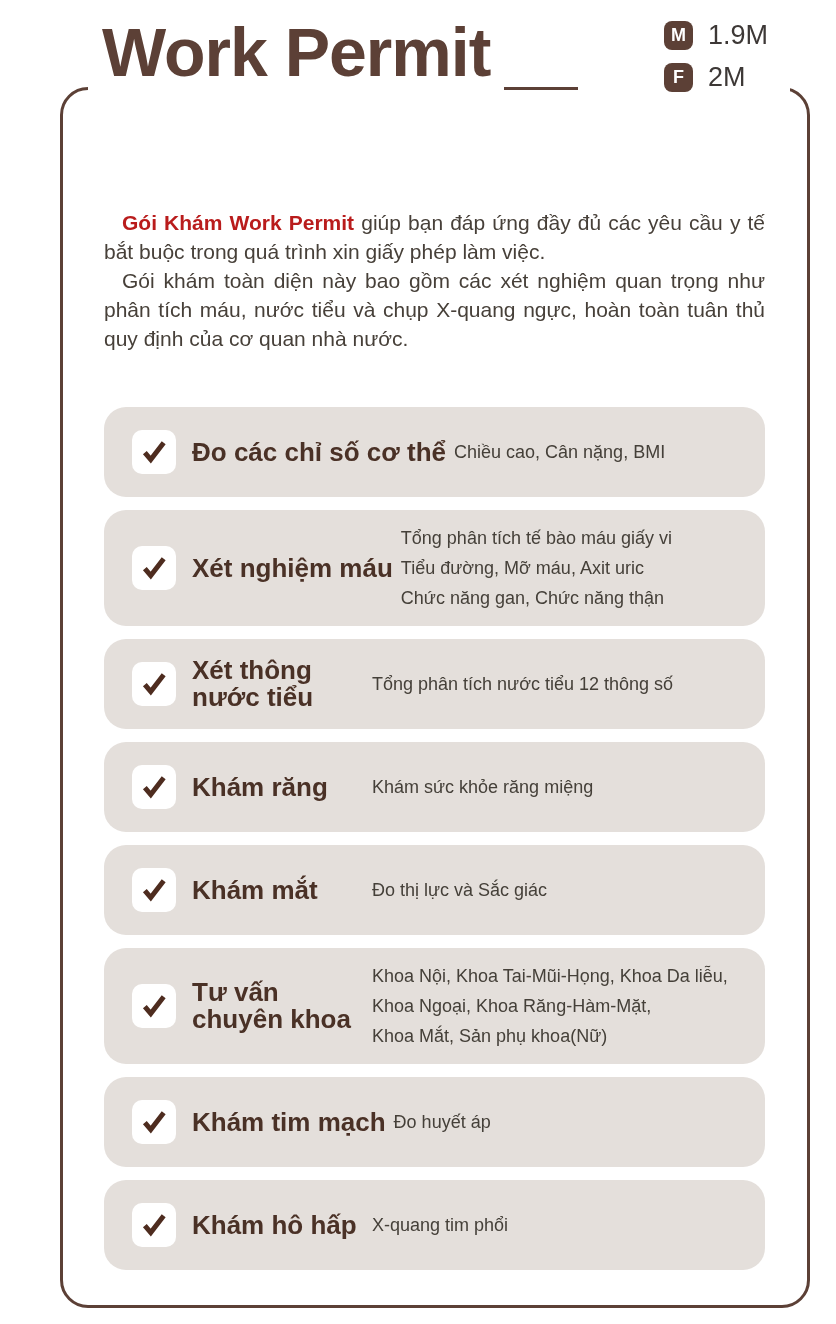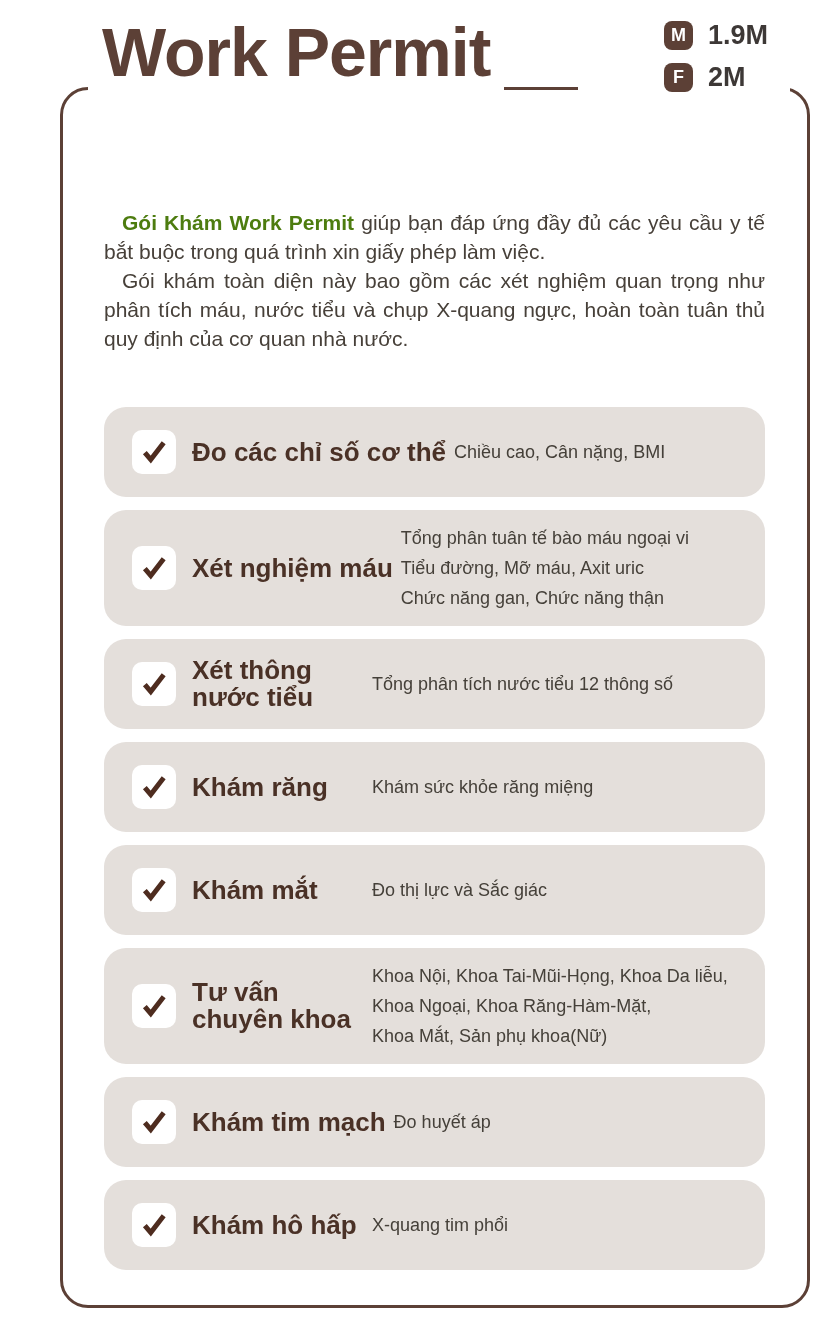--- a/index.html
+++ b/index.html
@@ -37,29 +37,29 @@
     background: #fff; padding: 12px 0 12px 86px; z-index: 2;
     display: flex; flex-direction: column; gap: 11px;
   }
   .price-row { display: flex; align-items: center; gap: 15px; }
   .sex-badge {
     width: 29px; height: 29px; flex: 0 0 29px;
     background: #5c4036; border-radius: 8px;
     color: #fff; font-weight: bold; font-size: 18px;
     display: flex; align-items: center; justify-content: center;
   }
-  .price-value { font-size: 27px; font-weight: bold; color: #3d3836; white-space: nowrap; }
+  .price-value { font-size: 27px; font-weight: normal; color: #3d3836; white-space: nowrap; }
 
   
   .intro { margin: 0 0 54px 0; }
   .intro p {
     margin: 0; text-align: justify; text-indent: 18px;
     font-size: 21px; line-height: 29px; color: #474039;
   }
-  .intro b { color: #4d7c0f; }
+  .intro b { color: #b91c1c; }
 
   
   .rows { display: flex; flex-direction: column; gap: 13px; }
   .row {
     background: #e4dfdb; border-radius: 22px;
     display: flex; align-items: center;
     min-height: 90px; padding: 13px 12px 13px 28px;
   }
   .check {
     width: 44px; height: 44px; flex: 0 0 44px;
@@ -110,21 +110,21 @@
   <div class="row">
     <span class="check">
       <svg width="28" height="28" viewBox="0 0 26 26" fill="none">
         <polyline points="4.5,13.5 10,20 22,4.5" stroke="#4e2c1f" stroke-width="4.6" fill="none"></polyline>
       </svg>
     </span>
     <div class="label">
               <div>Xét nghiệm máu</div>
             </div>
     <div class="desc">
-              <div>Tổng phân tuân tế bào máu ngoại vi</div>
+              <div>Tổng phân tích tế bào máu giấy vi</div>
               <div>Tiểu đường, Mỡ máu, Axit uric</div>
               <div>Chức năng gan, Chức năng thận</div>
             </div>
   </div>
 
   <div class="row">
     <span class="check">
       <svg width="28" height="28" viewBox="0 0 26 26" fill="none">
         <polyline points="4.5,13.5 10,20 22,4.5" stroke="#4e2c1f" stroke-width="4.6" fill="none"></polyline>
       </svg>

